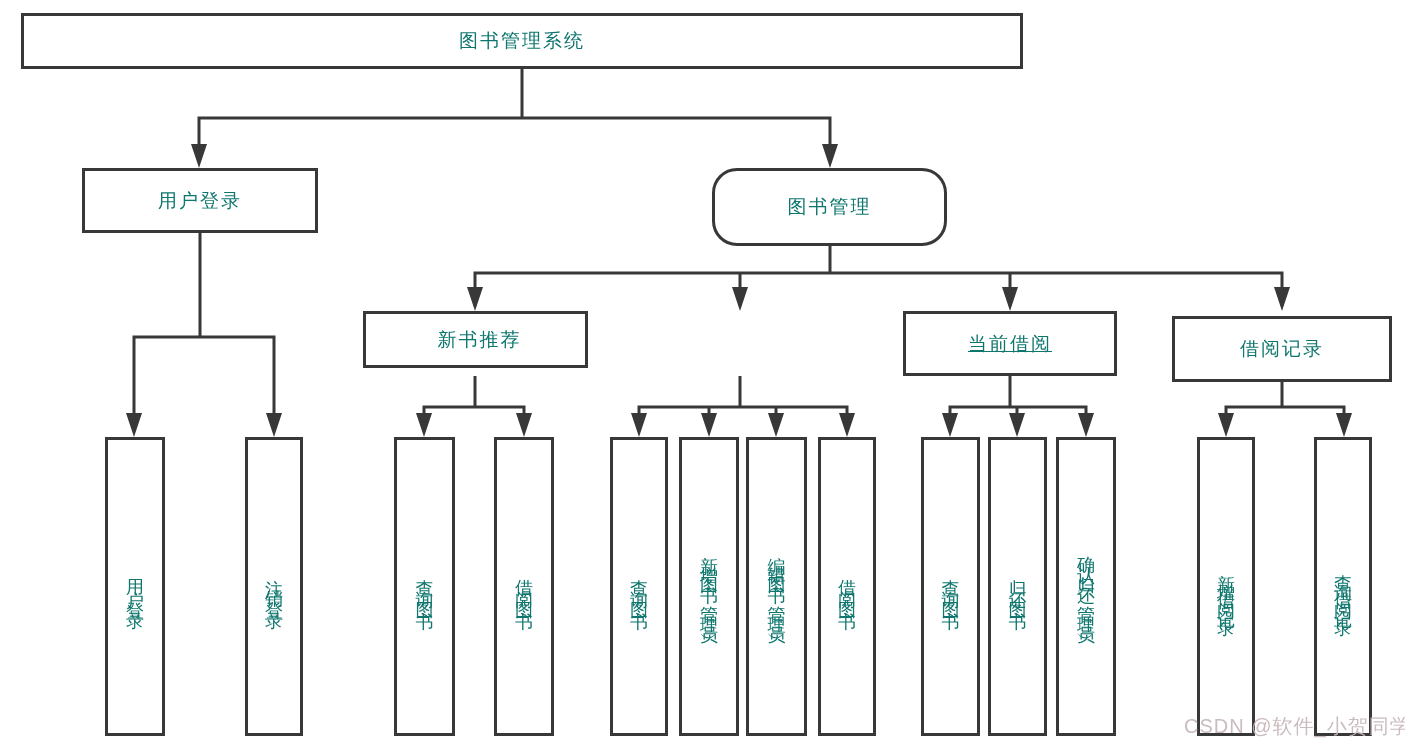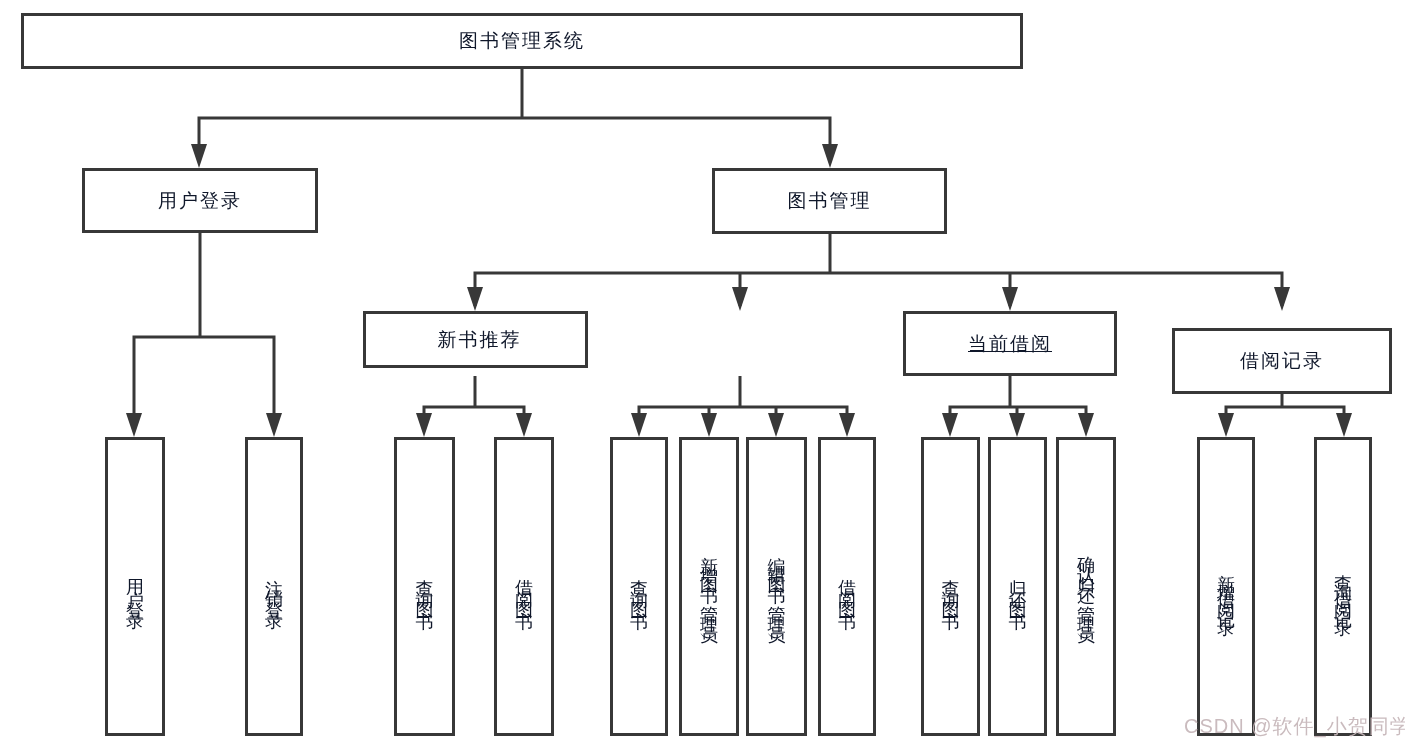--- a/index.html
+++ b/index.html
@@ -9,42 +9,42 @@
     background:#ffffff;
     font-family:"Liberation Sans","DejaVu Sans",sans-serif;
     overflow:hidden;
   }
   .wires{position:absolute;left:0;top:0;z-index:1;}
   .node{
     position:absolute;
     box-sizing:border-box;
     border:3px solid #383838;
     background:#ffffff;
-    color:#0f172a;
+    color:#0f766e;
     display:flex;align-items:center;justify-content:center;
     z-index:2;
   }
   .hnode{font-size:19px;letter-spacing:2px;white-space:nowrap;}
   .vnode{
     font-size:18px;
     writing-mode:vertical-rl;
     text-orientation:mixed;
     letter-spacing:11px;
     line-height:1;
   }
   
   #n-root{left:21px;top:13px;width:1002px;height:56px;}
   
   #n-user{left:82px;top:168px;width:236px;height:65px;}
-  #n-mgmt{left:712px;top:168px;width:235px;height:66px;}
+  #n-mgmt{left:712px;top:168px;width:235px;height:78px;border-radius:25px;}
   
   #n-recommend{left:363px;top:311px;width:225px;height:57px;padding-left:8px;}
   #n-borrow{left:632px;top:311px;width:216px;height:65px;}
   #n-current{left:903px;top:311px;width:214px;height:65px;text-decoration:underline;}
-  #n-records{left:1172px;top:328px;width:220px;height:66px;}
+  #n-records{left:1172px;top:316px;width:220px;height:66px;}
   
   .leaf{top:437px;height:299px;}
   #l-user-login{left:105px;width:60px;}
   #l-logout{left:245px;width:58px;}
   #l-rec-query{left:394px;width:61px;}
   #l-rec-borrow{left:494px;width:60px;}
   #l-bor-query{left:610px;width:58px;}
   #l-bor-add{left:679px;width:60px;letter-spacing:10px;}
   #l-bor-edit{left:746px;width:61px;letter-spacing:10px;}
   #l-bor-borrow{left:818px;width:58px;}

